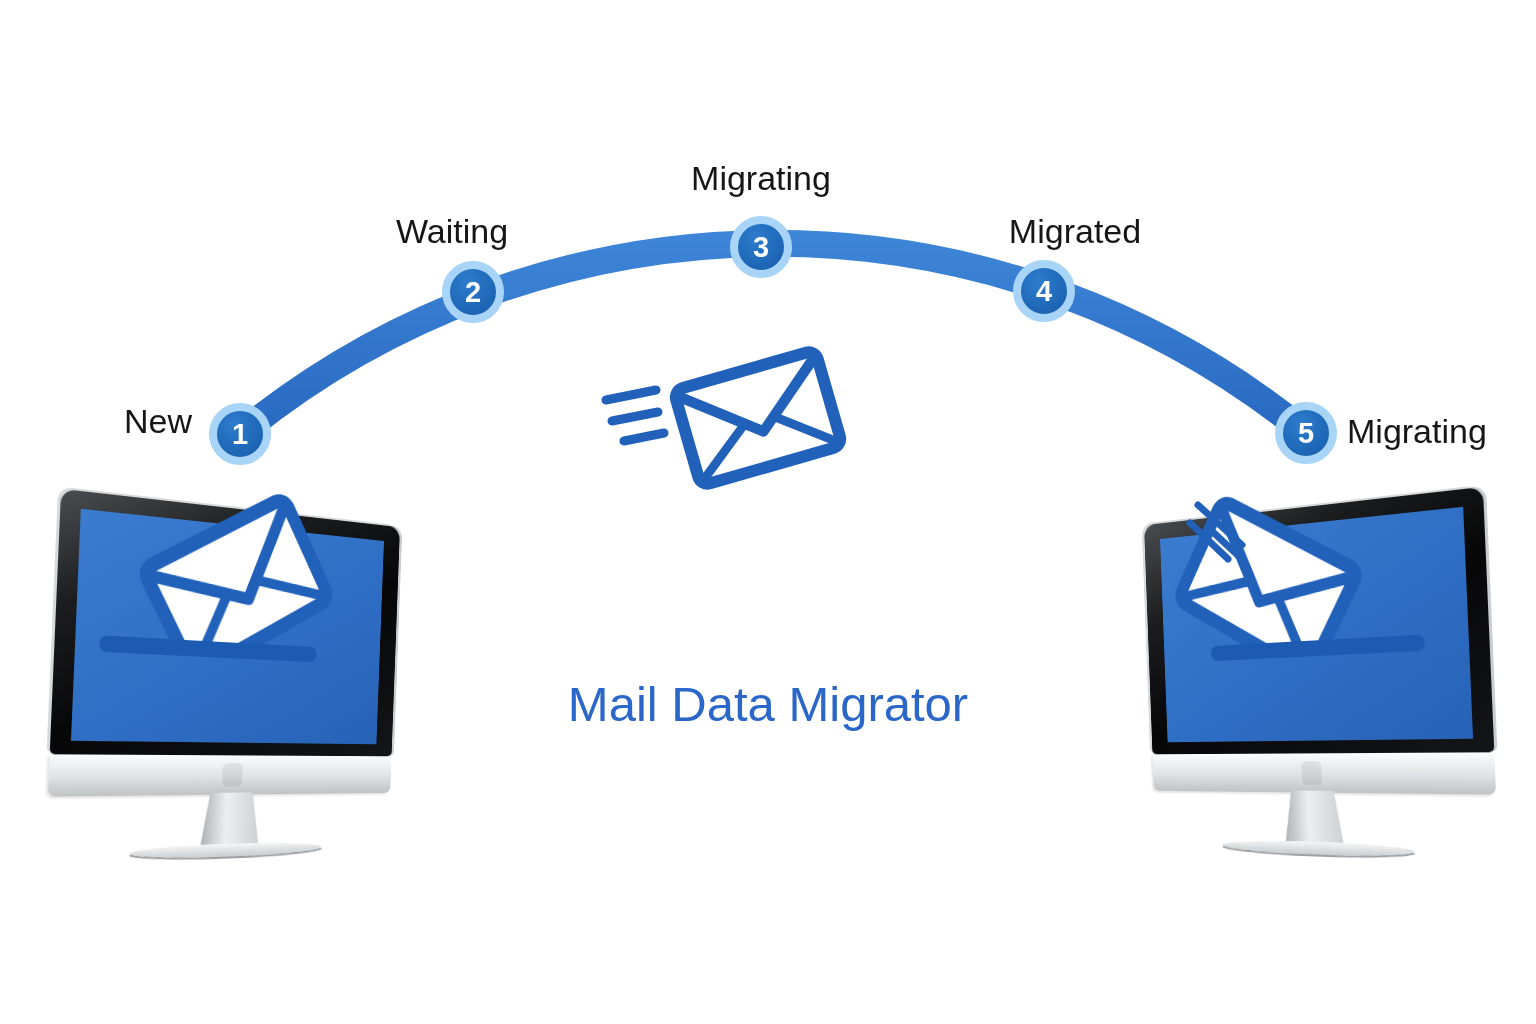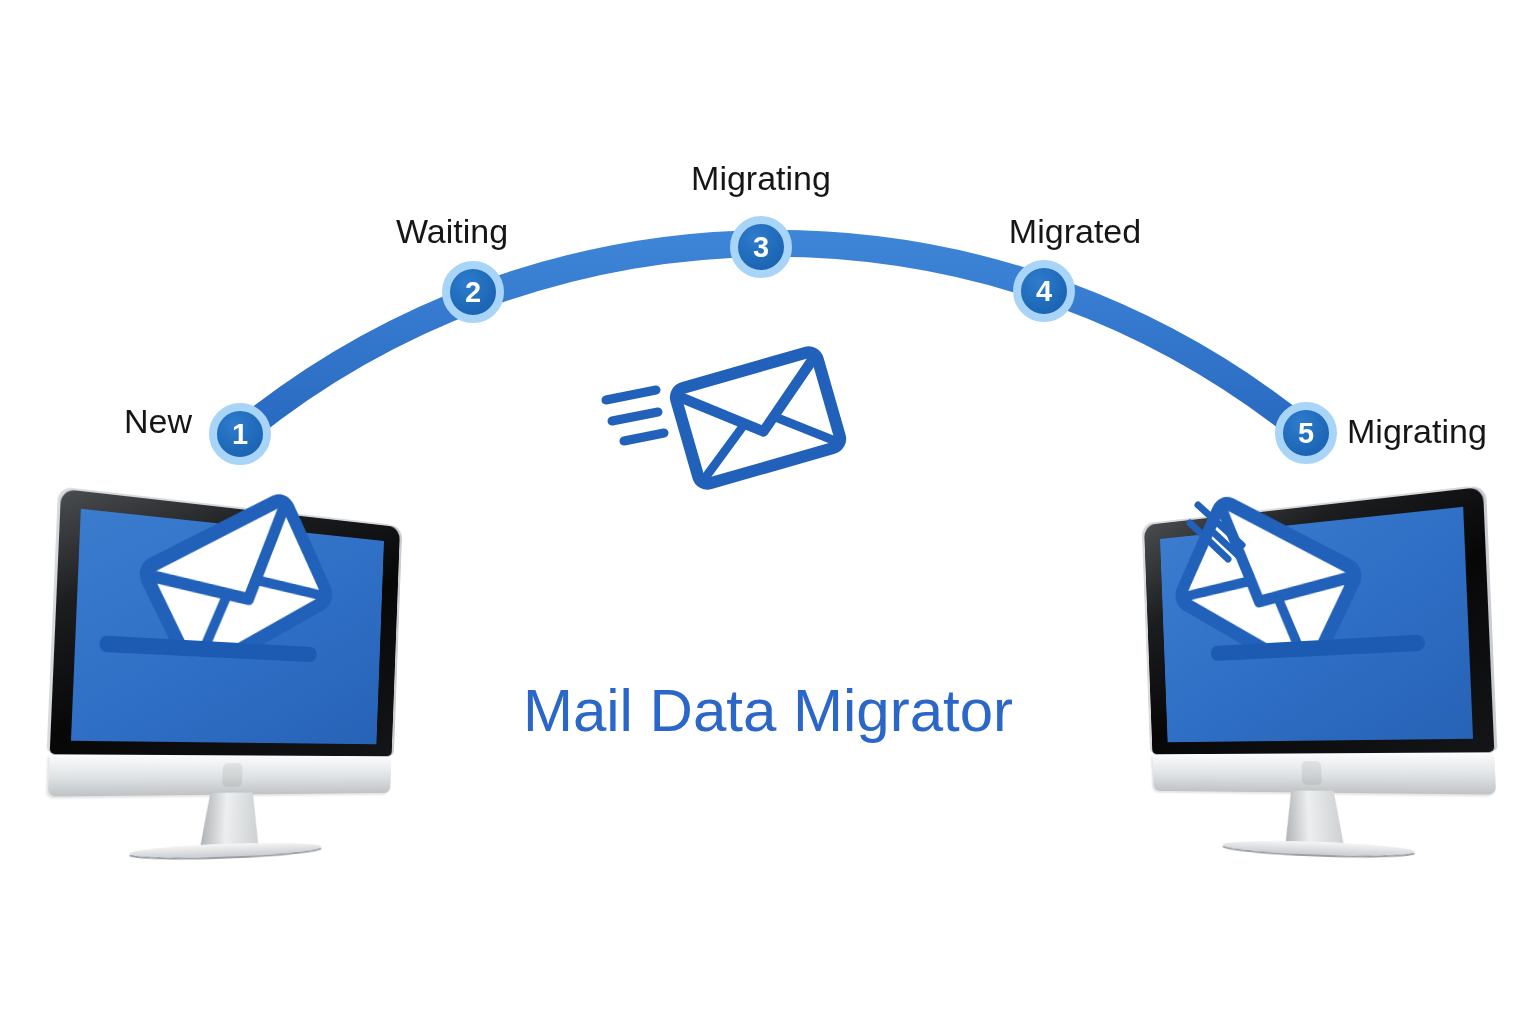--- a/index.html
+++ b/index.html
@@ -22,21 +22,21 @@
   
   .step-label {
     position:absolute; color:#161616; font-size:34px; line-height:1.0;
     white-space:nowrap;
   }
   .lbl-center { text-align:center; width:220px; }
 
   
   .title {
     position:absolute; left:0; top:676px; width:100%;
-    text-align:center; font-size:60px; font-weight:400;
+    text-align:center; font-size:49px; font-weight:400;
     color:#2b67c8; letter-spacing:0px;
   }
 
   
   .monitor { position:absolute; width:380px; height:372px; }
   .monitor-left  { left:52px;  top:503px;
     transform: perspective(900px) rotateY(21deg) rotateZ(2.5deg);
     transform-origin:35% 42%; }
   .monitor-right { left:1112px; top:501px;
     transform: perspective(900px) rotateY(-21deg) rotateZ(-2.5deg);

